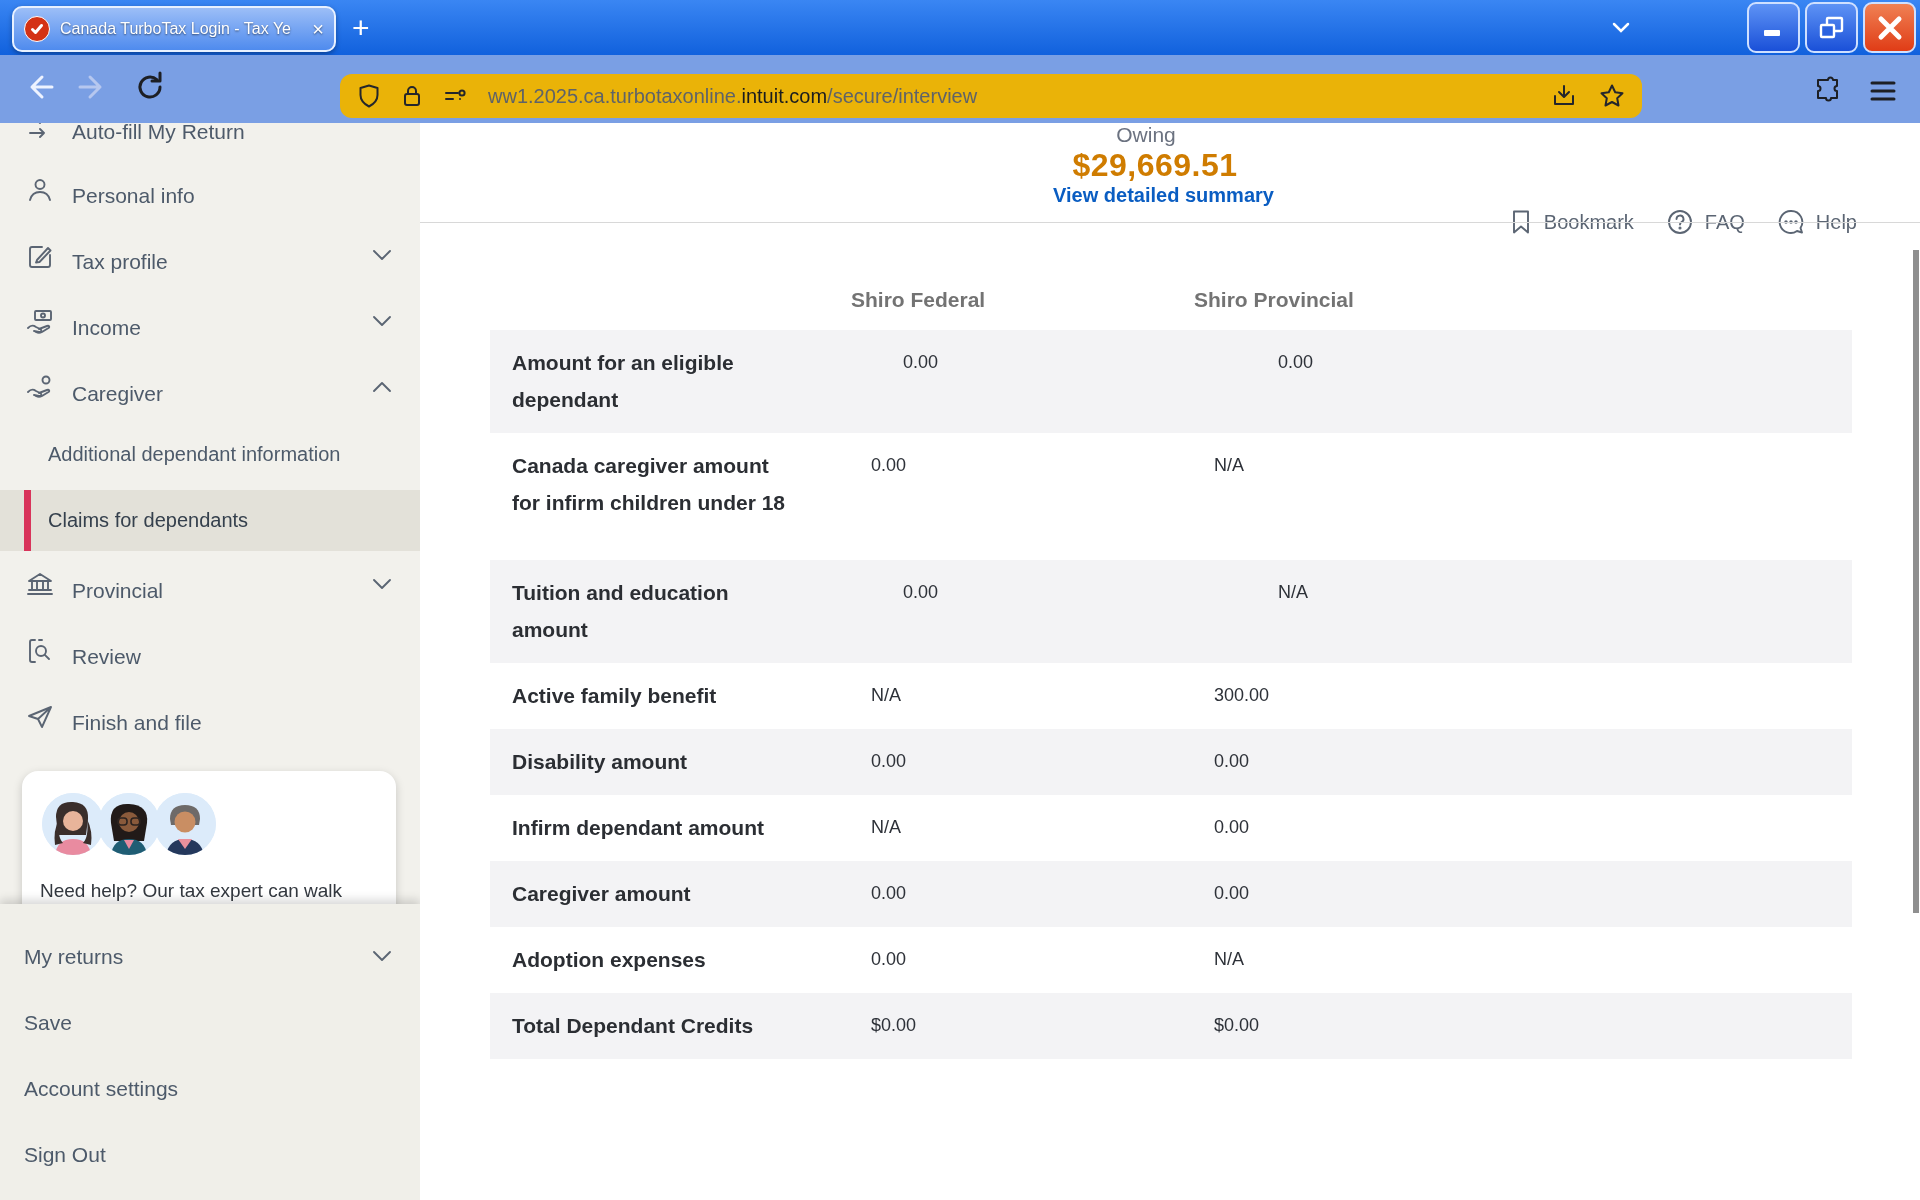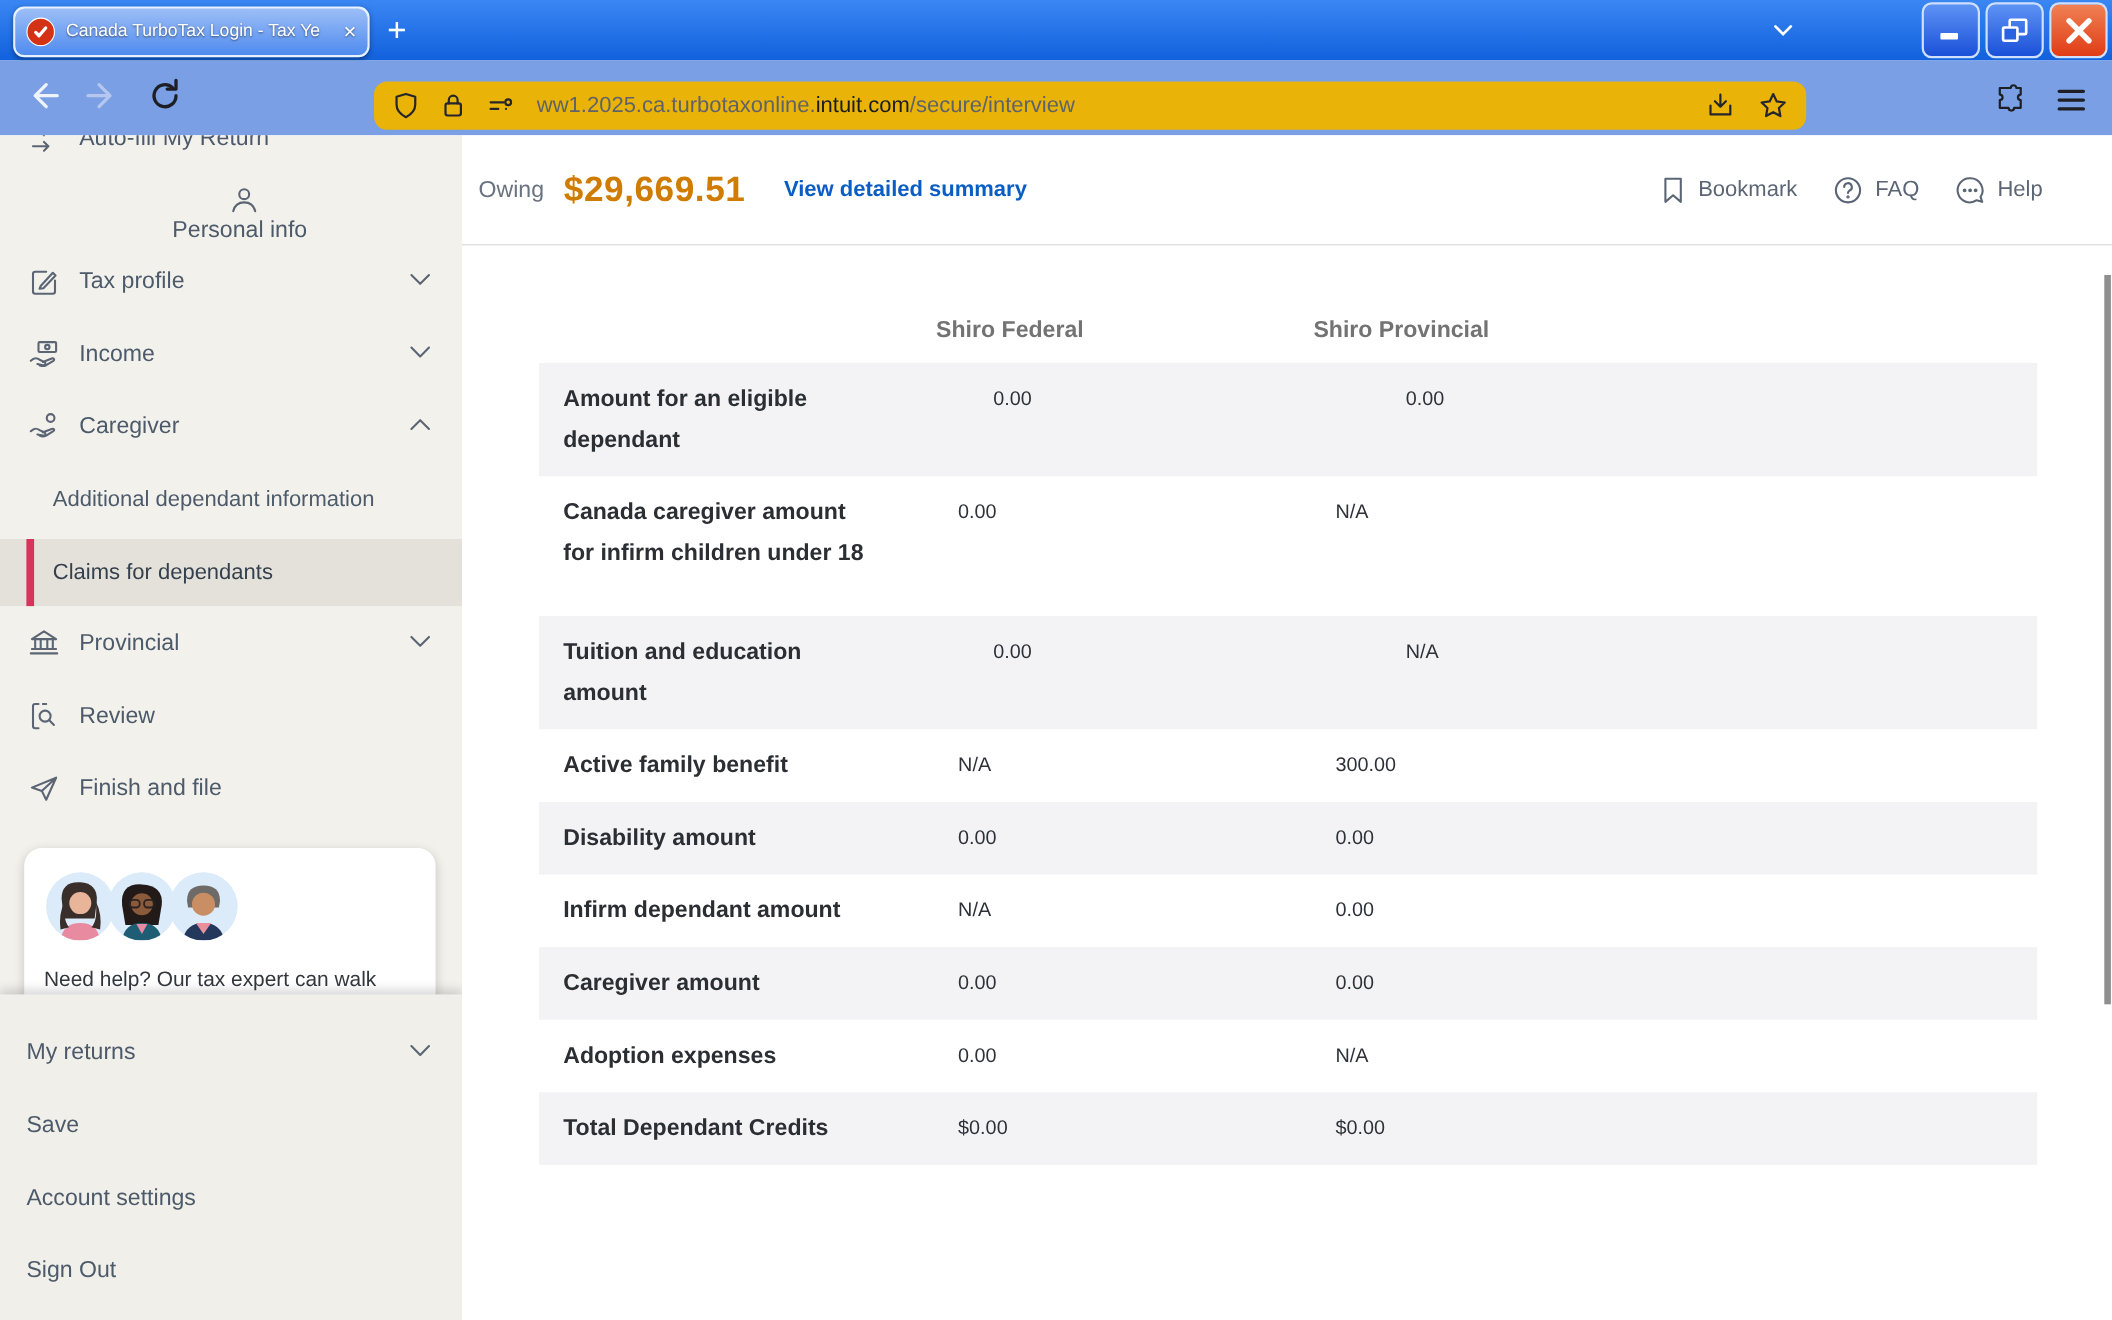--- a/index.html
+++ b/index.html
@@ -45,21 +45,21 @@
   .urlbar .right-ic { margin-left:20px; flex:0 0 auto; display:flex; }
   .ext-ic { position:absolute; left:1812px; top:20px; }
   .menu-ic { position:absolute; left:1868px; top:23px; }
 
   
   .sidebar { position:absolute; left:0; top:123px; width:420px; height:1077px;
     background:#f2f1ec; overflow:hidden; }
   .side-item { position:absolute; left:0; width:420px; height:46px;
     display:flex; align-items:center; color:#4d5a6a; font-size:21px; }
   .side-item .sic { margin-left:24px; width:32px; display:flex; justify-content:center; }
-  .side-item .slabel { margin-left:16px; flex:1; }
+  .side-item .slabel { margin-left:16px; flex:1;margin-top:12px; }
   .side-item .chev { margin-right:26px; }
   .sub-item { position:absolute; left:0; width:420px; display:flex; align-items:center;
     color:#4d5a6a; font-size:20px; }
   .sub-item .slabel { margin-left:48px; }
   .sub-item.selected { background:#e3e1d9; height:61px; color:#35404d; }
   .sub-item.selected::before { content:""; position:absolute; left:24px; top:0;
     width:7px; height:61px; background:#d8335a; }
   .sub-item.selected .slabel { margin-left:48px; }
 
   .help-card { position:absolute; left:22px; top:648px; width:374px; height:160px;
@@ -73,21 +73,21 @@
   .bottom-section { position:absolute; left:0; top:781px; width:420px; height:296px;
     background:#f0efe9; z-index:2; box-shadow:0 -4px 9px rgba(0,0,0,0.16);
     padding-top:20px; }
   .bottom-item { height:66px; display:flex; align-items:center; color:#4d5a6a;
     font-size:21px; padding:0 26px 0 24px; }
   .bottom-item .slabel { flex:1; }
 
   
   .main { position:absolute; left:420px; top:123px; width:1500px; height:1077px; background:#fff; }
   .page-header { position:absolute; left:0; top:0; width:1500px; height:99px;
-    display:flex; align-items:center; padding:0 63px 0 15px; }
+    display:flex; align-items:center; padding:0 63px 0 15px;flex-direction:column; }
   .owing-label { color:#6b7280; font-size:21px; }
   .owing-amount { color:#cf7c00; font-size:32px; font-weight:bold; margin-left:18px; letter-spacing:0.5px; }
   .summary-link { color:#0a5dc2; font-size:20px; font-weight:bold; margin-left:35px; }
   .header-actions { margin-left:auto; display:flex; align-items:center; gap:31px; }
   .action-btn { display:flex; align-items:center; gap:10px; color:#5b6573; font-size:20px; }
   .hdr-divider { position:absolute; left:0; top:99px; width:1500px; height:1px; background:#d8d8d8; }
 
   .credits-table { position:absolute; left:70px; top:165px; width:1362px; }
   .thead { display:grid; grid-template-columns:361px 343px auto; height:42px; }
   .thead .col-h { font-size:21px; font-weight:bold; color:#737373; }
@@ -217,21 +217,21 @@
 
     <div class="side-item" style="top:-20px;">
       <span class="sic">
         <svg class="stroke" width="30" height="30" viewBox="0 0 30 30">
             <path d="M8 5 v14 M8 19 l-4-4 M8 19 l4-4 M22 25 V11 M22 11 l-4 4 M22 11 l4 4" transform="rotate(90 15 15)"></path>
           </svg>
       </span>
       <span class="slabel">Auto-fill My Return</span>
     </div>
 
-    <div class="side-item" style="top:44px;flex-direction:column;">
+    <div class="side-item" style="top:44px;">
       <span class="sic">
         <svg class="stroke" width="30" height="30" viewBox="0 0 30 30">
             <circle cx="15" cy="9.5" r="4.5"></circle>
             <path d="M5 25 c1.5-6 5-8 10-8 s8.5 2 10 8"></path>
           </svg>
       </span>
       <span class="slabel">Personal info</span>
     </div>
 
     <div class="side-item" style="top:110px;">

